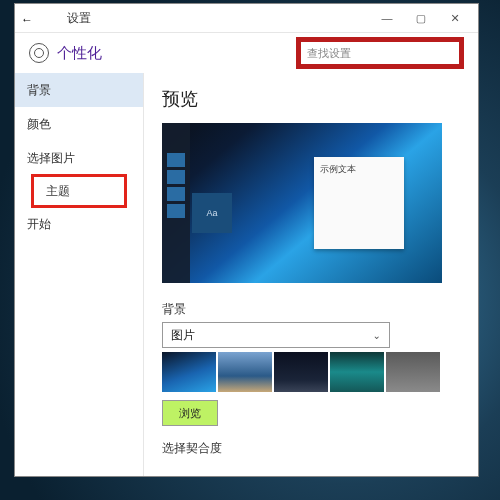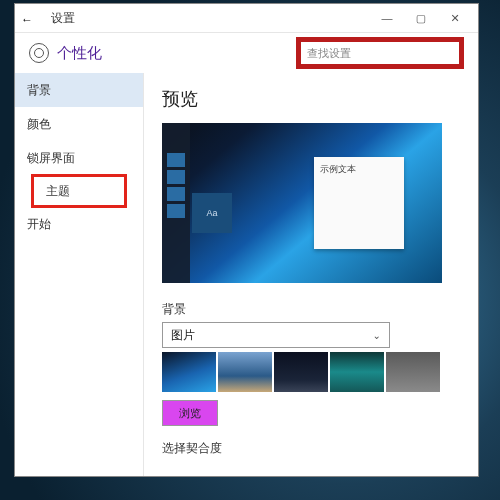--- a/index.html
+++ b/index.html
@@ -1,20 +1,20 @@
 <!DOCTYPE html>
 <html><head>
 <meta charset="utf-8">
 <style>
   html,body{margin:0;padding:0;width:500px;height:500px;overflow:hidden;font-family:"Microsoft YaHei","Segoe UI",sans-serif;font-size:12px;background:#2a4a5a}
   .desktop{width:500px;height:500px;background:radial-gradient(circle at 70% 60%,#3a7fa8 0%,#1b3e56 40%,#0a2030 80%);position:relative}
   .window{position:absolute;left:14px;top:3px;width:463px;height:472px;background:#fff;border:1px solid #888;display:flex;flex-direction:column}
   .titlebar{height:28px;display:flex;align-items:center;padding:0 6px;border-bottom:1px solid #e6e6e6}
   .titlebar .nav{display:flex;gap:10px;align-items:center}
-  .titlebar .title{margin-left:8px;color:#333}
+  .titlebar .title{margin-left:24px;color:#333}
   .titlebar .spacer{flex:1}
   .winctrl{display:flex;gap:0}
   .winctrl span{width:34px;height:22px;display:flex;align-items:center;justify-content:center;color:#555;font-size:11px}
   .header{height:40px;display:flex;align-items:center;padding:0 14px;gap:8px}
   .gear{width:18px;height:18px;border:1.5px solid #555;border-radius:50%;position:relative}
   .gear::before{content:"";position:absolute;inset:4px;border:1px solid #555;border-radius:50%}
   .apptitle{font-size:15px;font-weight:500;color:#4c1d95}
   .searchbox{margin-left:auto;width:146px;height:22px;border:5px solid #b91c1c;padding:0 6px;display:flex;align-items:center;color:#888;font-size:11px}
   .body{flex:1;display:flex;overflow:hidden}
   .sidebar{width:128px;border-right:1px solid #e6e6e6;display:flex;flex-direction:column}
@@ -31,21 +31,21 @@
   .label{font-size:12px;margin:6px 0 4px;color:#333}
   .dropdown{width:210px;height:24px;border:1px solid #999;padding:0 8px;display:flex;align-items:center;justify-content:space-between;font-size:12px;margin-bottom:4px}
   .dropdown .chev{font-size:10px;color:#555}
   .thumbs{display:flex;gap:2px;margin-bottom:8px}
   .thumb{width:54px;height:40px;background:#334}
   .t1{background:linear-gradient(160deg,#0a1528,#1964b0 55%,#2aa3e6)}
   .t2{background:linear-gradient(#7aa3d0,#2b5a88 60%,#c7a878)}
   .t3{background:linear-gradient(#0b1020,#1a2438 70%,#3a4458)}
   .t4{background:linear-gradient(#0e3838,#1a8a8a,#145858)}
   .t5{background:linear-gradient(#5a5a5a,#8a8a8a)}
-  .browse-btn{width:54px;height:24px;background:#d946ef;border:1px solid #999;display:flex;align-items:center;justify-content:center;font-size:11px;margin-bottom:14px}
+  .browse-btn{width:54px;height:24px;background:#bef264;border:1px solid #999;display:flex;align-items:center;justify-content:center;font-size:11px;margin-bottom:14px}
   .watermark{position:absolute;left:0;right:0;bottom:3px;text-align:center;color:#cfd6db;font-size:13px;text-shadow:0 0 3px #000}
 </style>
 </head>
 <body>
 
 <div class="desktop">
 
   <div class="window">
 
     <div class="titlebar">
@@ -71,21 +71,21 @@
 
     <div class="body">
       <div class="sidebar">
         <div class="side-item active">
             <span>背景</span>
           </div>
         <div class="side-item">
             <span>颜色</span>
           </div>
         <div class="side-item">
-            <span>锁屏界面</span>
+            <span>选择图片</span>
           </div>
         <div class="side-item highlighted">
             <span>主题</span>
           </div>
         <div class="side-item">
             <span>开始</span>
           </div>
       </div>
 
       <div class="content">

